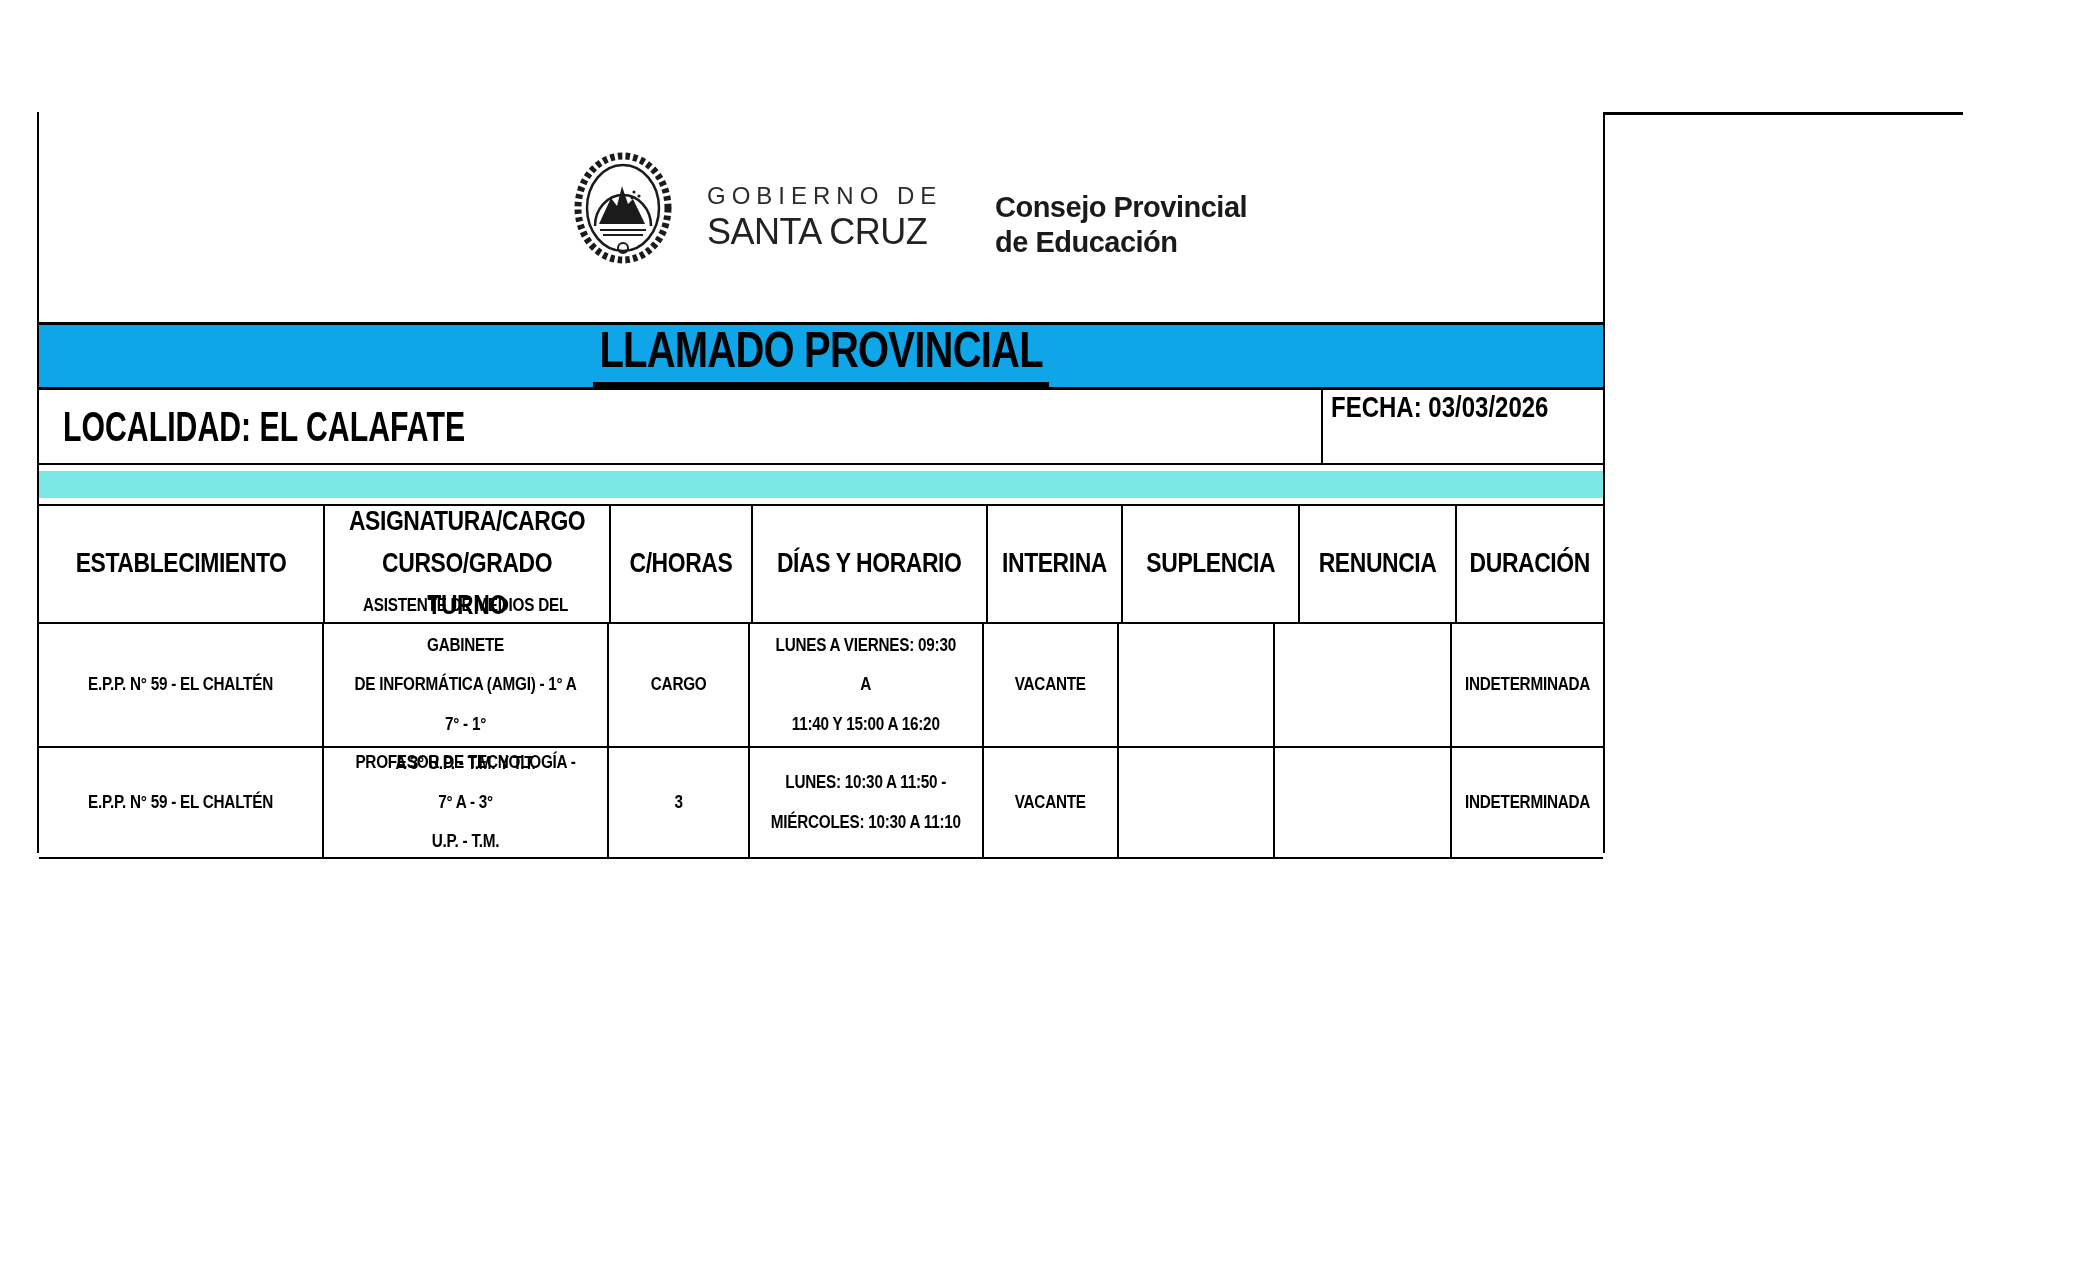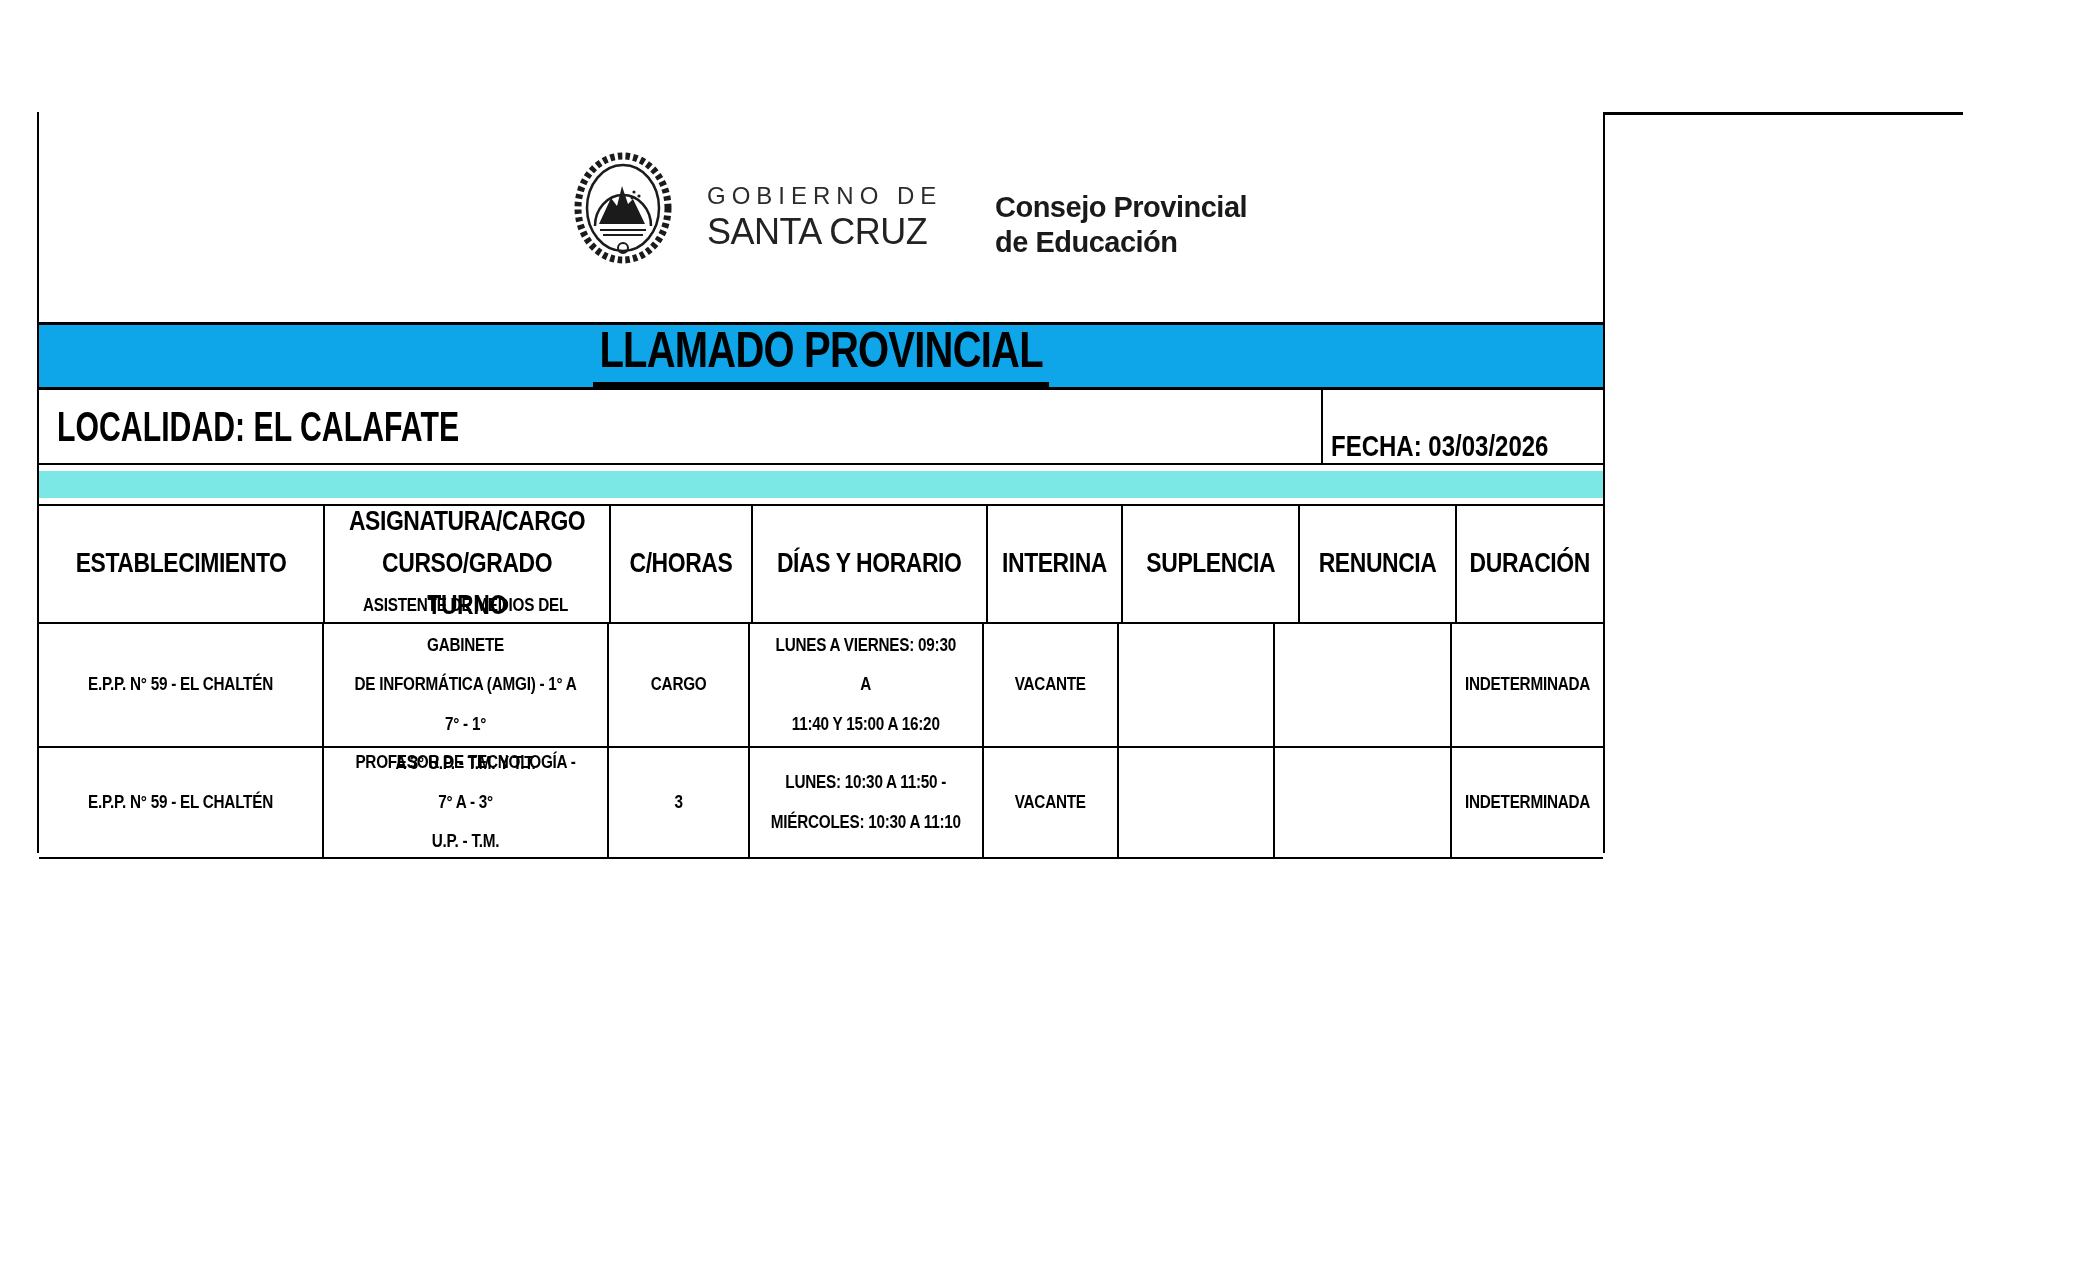--- a/index.html
+++ b/index.html
@@ -32,23 +32,23 @@
     border-top:3px solid #000;border-bottom:3px solid #000;
     display:flex;align-items:center;justify-content:center;
   }
   .banner-title{
     font-size:50px;font-weight:800;letter-spacing:-1px;white-space:nowrap;
     transform:scaleX(0.8);border-bottom:5px solid #000;padding:0 8px 3px 8px;
   }
 
   
   .inforow{height:75px;box-sizing:border-box;border-bottom:2px solid #000;display:flex;background:#fff;}
-  .loc-cell{width:1456px;box-sizing:border-box;border-right:2px solid #000;display:flex;align-items:center;padding-left:18px;}
+  .loc-cell{width:1456px;box-sizing:border-box;border-right:2px solid #000;display:flex;align-items:center;padding-left:24px;}
   .loc-text{font-size:42px;font-weight:800;transform:scaleX(0.72);transform-origin:left center;white-space:nowrap;}
-  .fecha-cell{flex:1;display:flex;align-items:flex-end;padding-left:8px;}
+  .fecha-cell{flex:1;display:flex;align-items:flex-start;padding-left:8px;}
   .fecha-text{font-size:30px;font-weight:800;transform:scaleX(0.8);transform-origin:left center;white-space:nowrap;}
 
   
   .strip{height:35px;box-sizing:border-box;border-bottom:2px solid #000;background:#fff;}
   .strip-fill{height:27px;margin-top:6px;}
 
   
   .trow{display:flex;box-sizing:border-box;border-bottom:2px solid #000;background:#fff;}
   .trow.hdr{height:118px;}
   .trow.r1{height:124px;}

